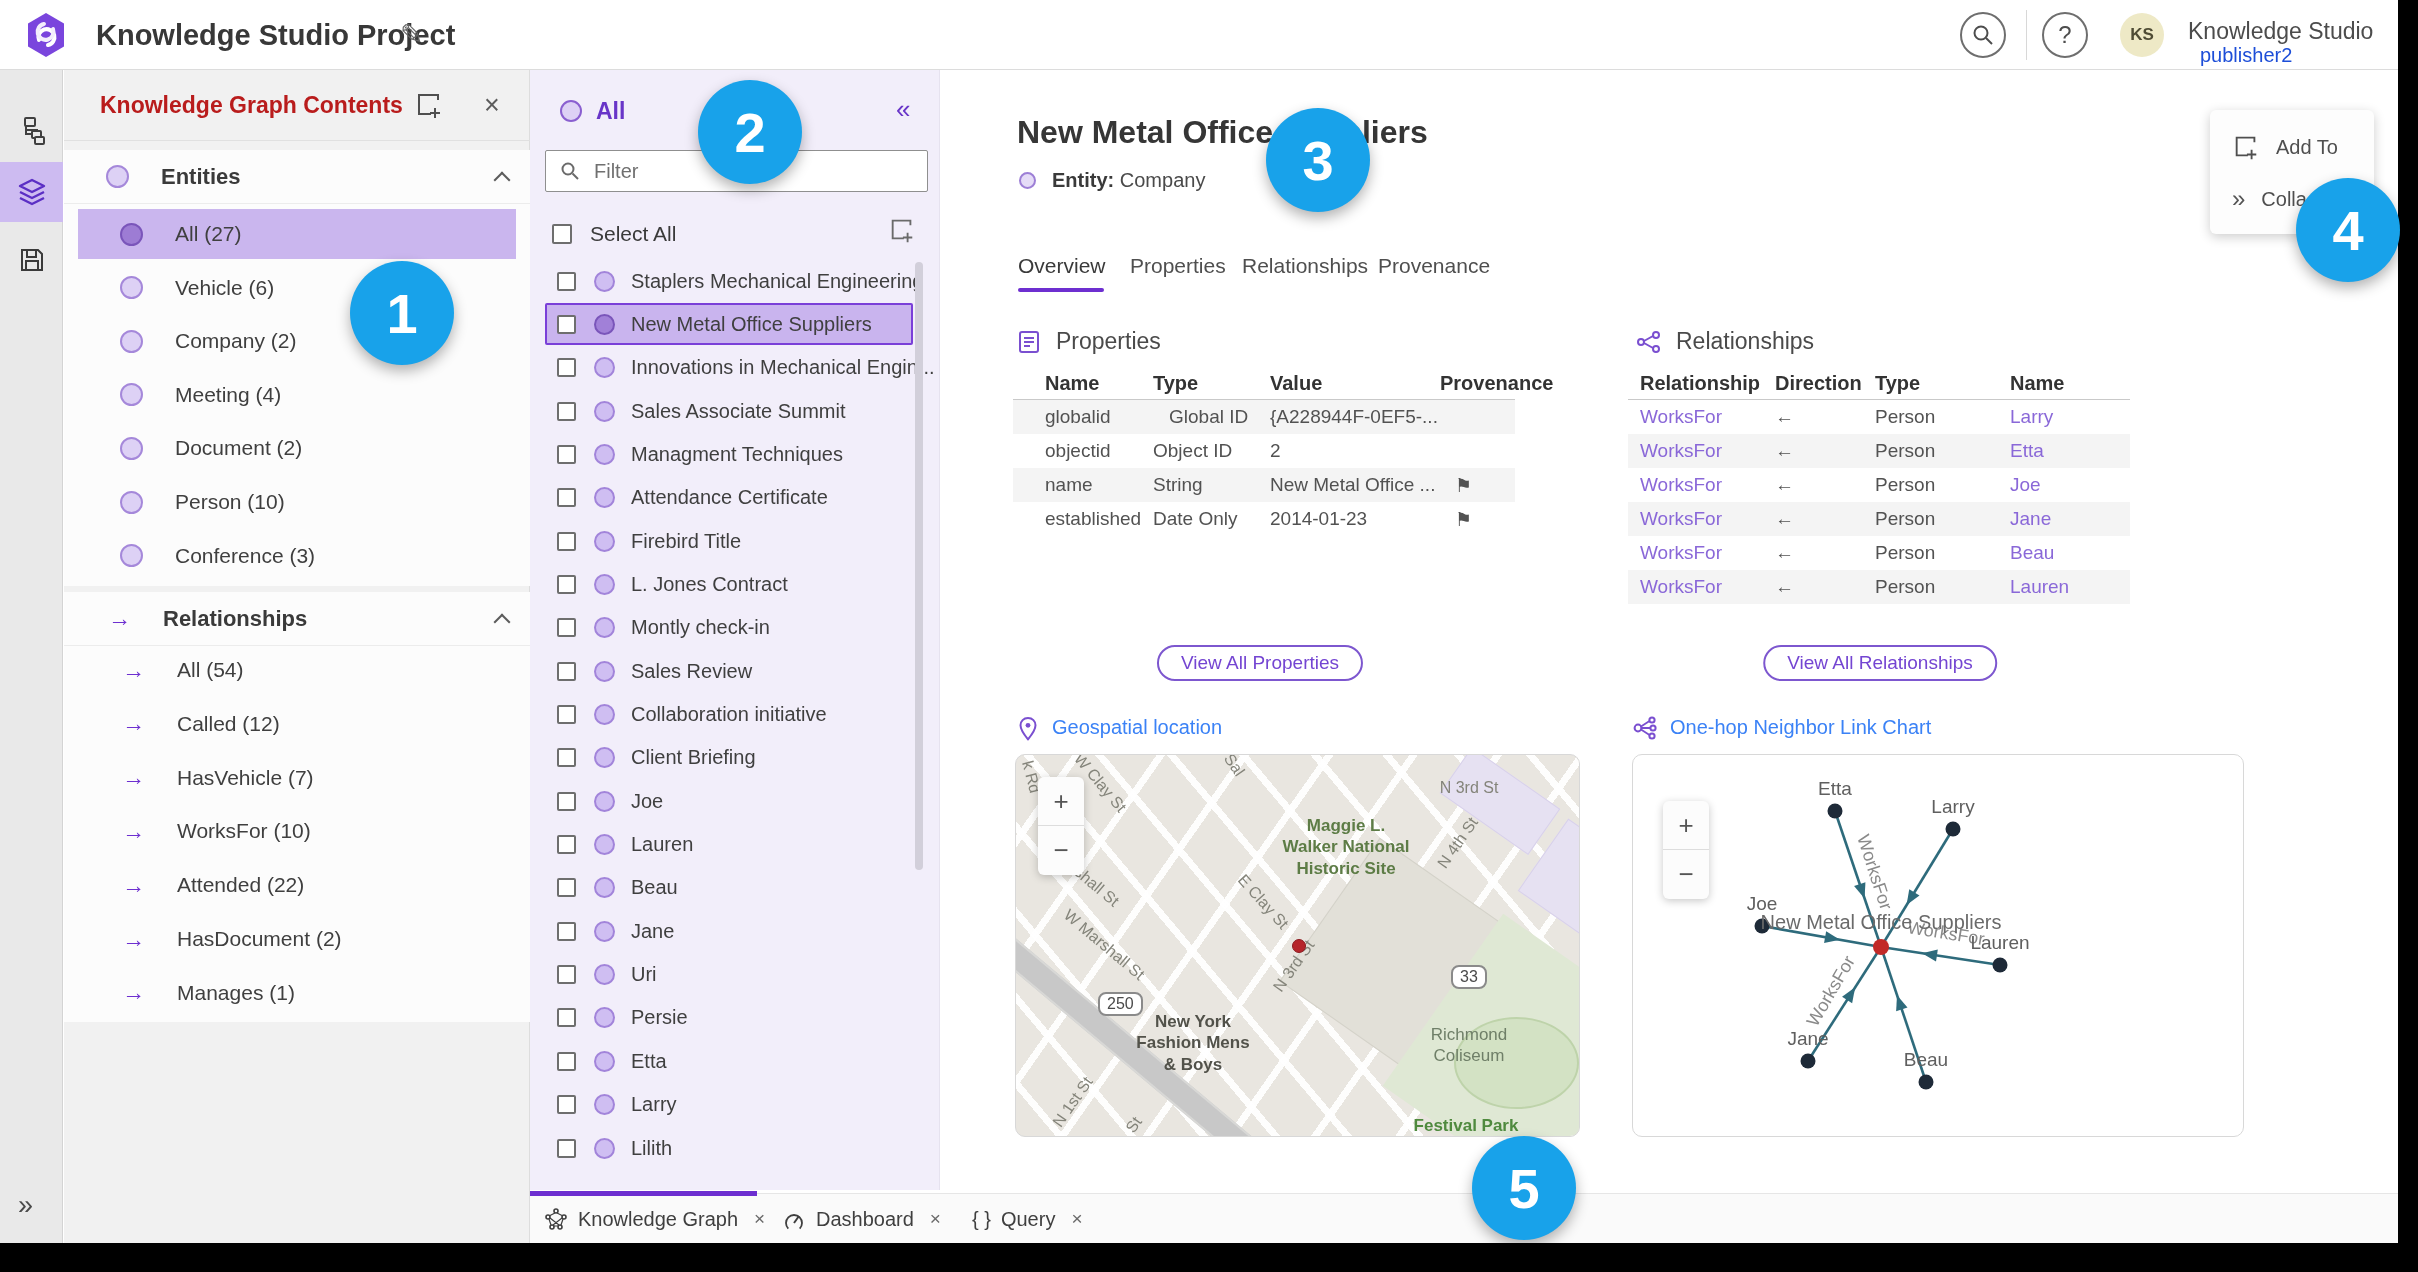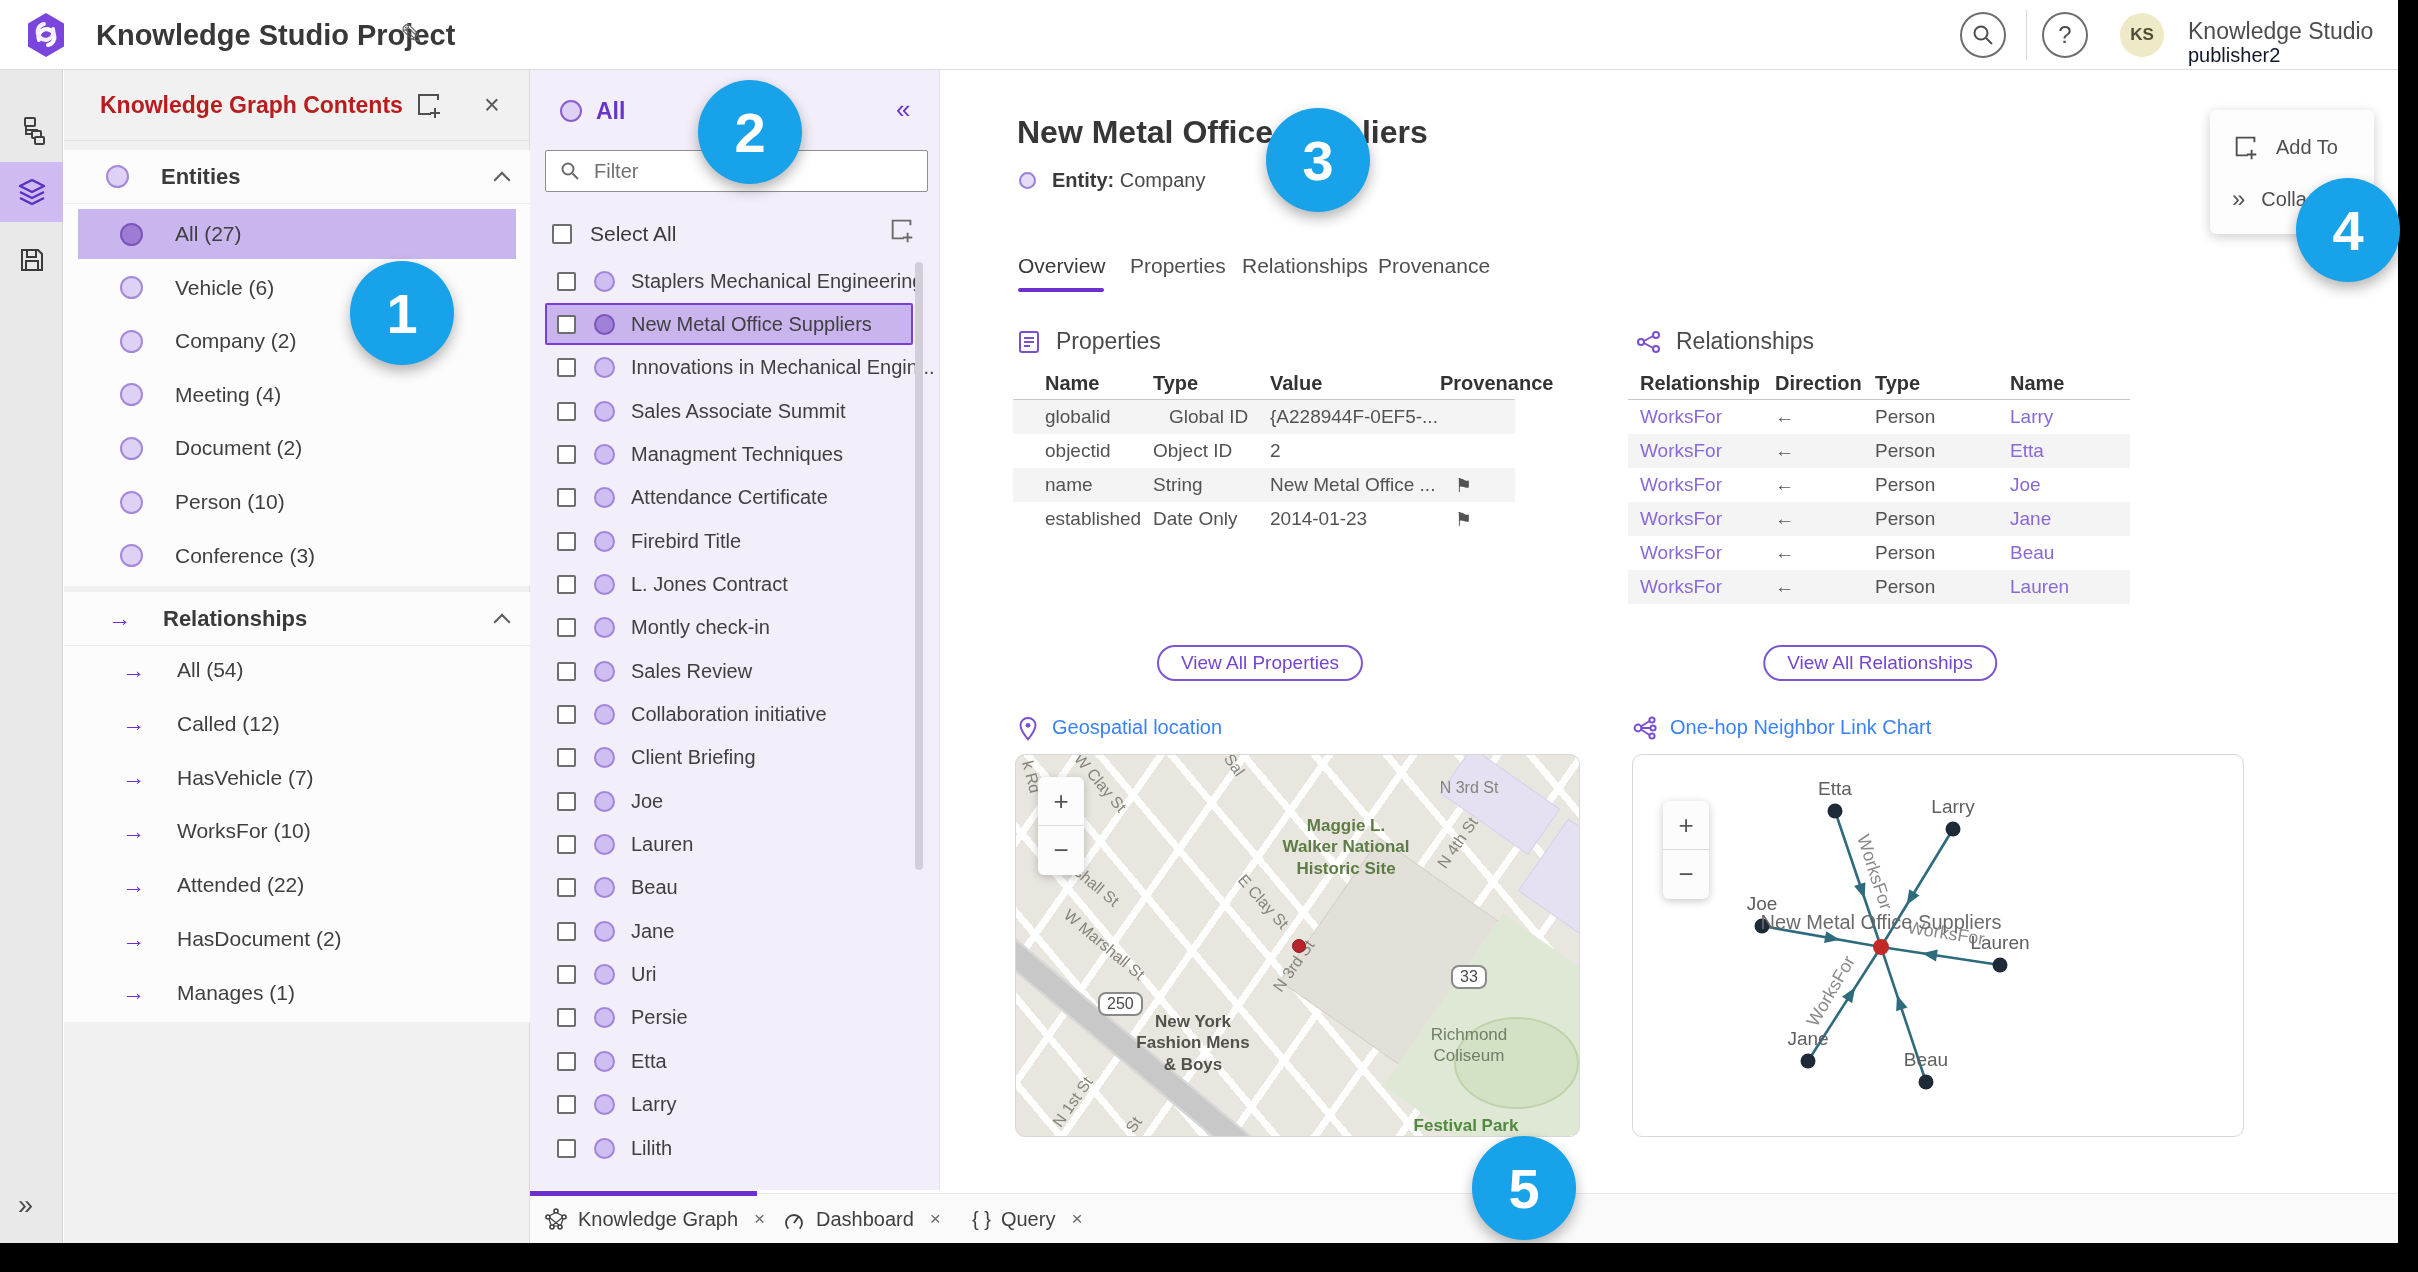--- a/index.html
+++ b/index.html
@@ -13,21 +13,21 @@
   .header{position:absolute;left:0;top:0;width:2398px;height:70px;background:#fff;border-bottom:1px solid #dcdcdc;}
   .app-title{position:absolute;left:96px;top:0;height:70px;display:flex;align-items:center;font-size:29px;font-weight:600;color:#383838;}
   .pencil{position:absolute;left:400px;top:18px;font-size:28px;color:#636363;}
   .circle-btn{position:absolute;top:12px;width:46px;height:46px;border:2px solid #6e6e6e;border-radius:50%;
               display:flex;align-items:center;justify-content:center;color:#4d4d4d;font-size:24px;background:#fff;}
   .hdr-divider{position:absolute;left:2026px;top:10px;width:1px;height:50px;background:#d8d8d8;}
   .avatar{position:absolute;left:2120px;top:13px;width:44px;height:44px;border-radius:50%;background:#eee9c6;
           display:flex;align-items:center;justify-content:center;font-size:17px;font-weight:bold;color:#4f4c35;}
   .user-block{position:absolute;left:2188px;top:10px;line-height:1.15;}
   .user-name{font-size:23px;color:#4c4c4c;margin-top:8px;}
-  .user-sub{font-size:20px;color:#0f172a;}
+  .user-sub{font-size:20px;color:#1d4ed8;margin-left:12px;}
 
   
   .rail{position:absolute;left:0;top:70px;width:63px;height:1173px;background:#e9e9e9;border-right:1px solid #d4d4d4;}
   .rail-icon{position:absolute;left:0;width:63px;height:60px;display:flex;align-items:center;justify-content:center;}
   .rail-icon.active{background:#cdbbf1;}
   .rail-expand{position:absolute;left:18px;top:1120px;font-size:27px;color:#4a4a4a;letter-spacing:-3px;}
 
   
   .contents{position:absolute;left:64px;top:70px;width:466px;height:1173px;background:#f1f1f1;border-right:1px solid #ddd;}
   .contents-header{position:absolute;left:64px;top:84px;width:466px;height:52px;}

